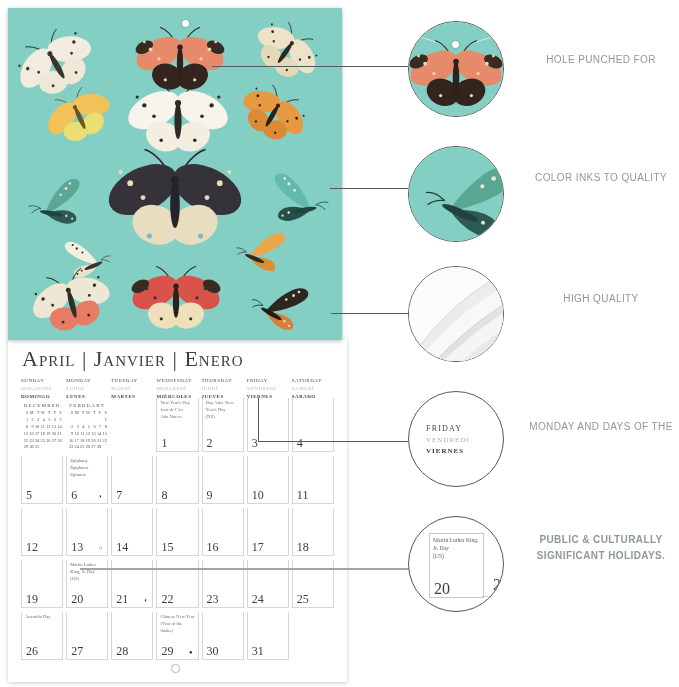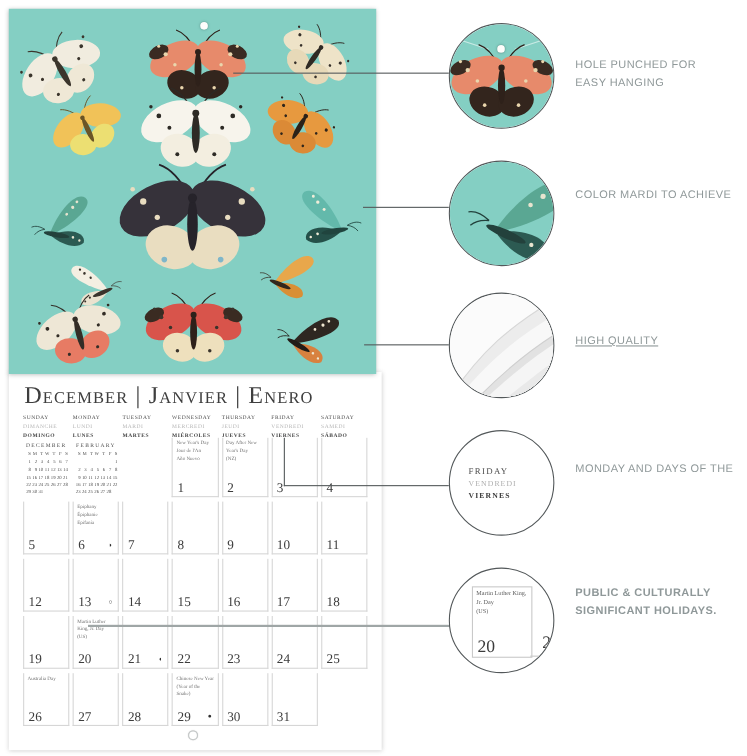--- a/index.html
+++ b/index.html
@@ -96,24 +96,24 @@
     position:absolute;left:4px;bottom:-1px;
     font-family:"Liberation Serif",serif;font-size:16px;color:#3c3c3c;
   }
   .c5next{
     position:absolute;left:84px;top:59px;
     font-family:"Liberation Serif",serif;font-size:16px;color:#3c3c3c;
   }
   .c5line{position:absolute;left:73px;top:79px;width:21px;height:1px;background:#c9c9c9;}
   
   .note{
-    position:absolute;left:523px;width:156px;
+    position:absolute;left:523px;width:156px;text-align:center;
     font-size:10px;line-height:1.55;letter-spacing:.4px;color:#8f9899;z-index:4;
   }
-  #t1{top:52px;} #t2{top:170px;} #t3{top:303px;text-decoration:underline;} #t4{top:419px;} #t5{top:532px;font-weight:bold;}
+  #t1{top:52px;} #t2{top:170px;} #t3{top:291px;} #t4{top:419px;} #t5{top:532px;font-weight:bold;}
 </style>
 </head>
 <body>
 
 <div id="poster">
   <svg id="poster-bfs" width="334" height="332">
       <g transform="translate(49,58) rotate(-30) scale(0.95,0.95)">
         <path d="M-2,-16 C-7,-26 -13,-32 -19,-34 M2,-16 C7,-26 13,-32 19,-34" stroke="#3b352c" stroke-width="1" fill="none"></path>
       <ellipse cx="-20" cy="-9" rx="23" ry="13.5" transform="rotate(-27 -20 -9)" fill="#f1ecdf"></ellipse>
       <ellipse cx="20" cy="-9" rx="23" ry="13.5" transform="rotate(27 20 -9)" fill="#f1ecdf"></ellipse>
@@ -312,21 +312,21 @@
         <circle cx="-15" cy="-6" r="1.4" fill="#efe6cf"></circle>
       <circle cx="-27" cy="-17" r="1.4" fill="#efe6cf"></circle>
         <circle cx="-18" cy="18" r="1.3" fill="#efe6cf"></circle>
       <circle cx="-24" cy="22" r="1.2" fill="#efe6cf"></circle>
       </g>
     </svg>
   <div id="hole-top"></div>
 </div>
 
 <div id="page">
-  <div id="cal-title">December | Janvier | Enero</div>
+  <div id="cal-title">April | Janvier | Enero</div>
 
   <div id="day-headers" class="cols7">
     <div class="dh">
       <div class="en">SUNDAY</div>
       <div class="fr">DIMANCHE</div>
       <div class="es">DOMINGO</div>
     </div>
     <div class="dh">
       <div class="en">MONDAY</div>
       <div class="fr">LUNDI</div>
@@ -662,24 +662,23 @@
       <div>(US)</div>
     </div>
     <div class="c5num">20</div>
   </div>
   <div class="c5next">2</div>
   <div class="c5line"></div>
 </div>
 
 <div id="t1" class="note">
   <div>HOLE PUNCHED FOR</div>
-  <div>EASY HANGING</div>
 </div>
 <div id="t2" class="note">
-  <div>COLOR MARDI TO ACHIEVE</div>
+  <div>COLOR INKS TO QUALITY</div>
 </div>
 <div id="t3" class="note">
   <div>HIGH QUALITY</div>
 </div>
 <div id="t4" class="note">
   <div>MONDAY AND DAYS OF THE</div>
 </div>
 <div id="t5" class="note">
   <div>PUBLIC &amp; CULTURALLY</div>
   <div>SIGNIFICANT HOLIDAYS.</div>

